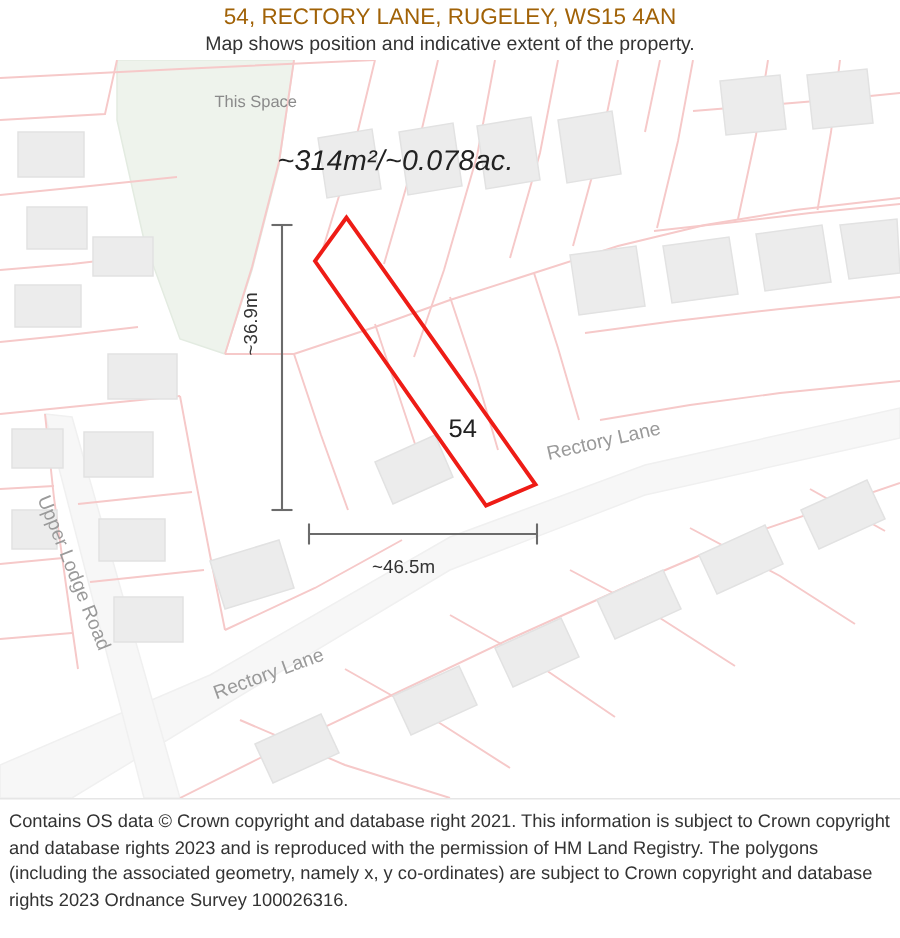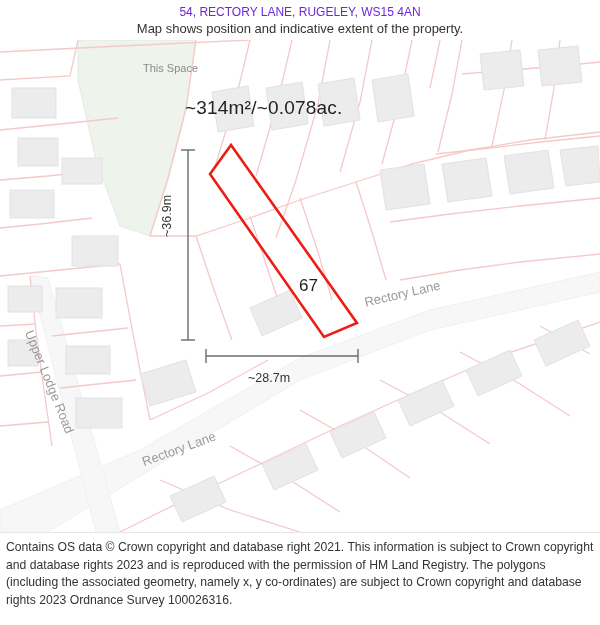--- a/index.html
+++ b/index.html
@@ -24,22 +24,22 @@
     position: absolute;
     left: 0;
     top: 0;
     width: 600px;
     height: 40px;
     text-align: center;
     padding-top: 4px;
     box-sizing: border-box;
   }
   .header .title {
-    font-size: 12px;
-    color: #6d28d9;
+    font-size: 15px;
+    color: #a16207;
     line-height: 16px;
   }
   .header .subtitle {
     font-size: 13px;
     color: #333333;
     line-height: 17px;
   }
   
   .map {
     position: absolute;
@@ -53,20 +53,21 @@
   .map svg {
     display: block;
   }
   .area-label {
     position: absolute;
     left: 185px;
     top: 57px;
     font-size: 19px;
     color: #222222;
     letter-spacing: 0.2px;
+    font-style: italic;
   }
   .play-space {
     position: absolute;
     left: 143px;
     top: 22px;
     font-size: 11px;
     color: #8a8a8a;
   }
   .house-num {
     position: absolute;
@@ -238,23 +239,23 @@
 
       <g stroke="#6b6b6b" stroke-width="1.4">
         <line x1="206" y1="316" x2="358" y2="316"></line>
         <line x1="206" y1="309" x2="206" y2="323"></line>
         <line x1="358" y1="309" x2="358" y2="323"></line>
       </g>
     </svg>
 
     <div class="play-space">This Space</div>
     <div class="area-label">~314m²/~0.078ac.</div>
-    <div class="house-num">67</div>
+    <div class="house-num">54</div>
     <div class="dim-v">~36.9m</div>
-    <div class="dim-h">~28.7m</div>
+    <div class="dim-h">~46.5m</div>
 
     <div class="road-label road-rectory-1">Rectory Lane</div>
     <div class="road-label road-rectory-2">Rectory Lane</div>
     <div class="road-label road-upper">Upper Lodge Road</div>
   </div>
 
   <div class="footer">
     <p>Contains OS data © Crown copyright and database right 2021. This information is subject to Crown copyright and database rights 2023 and is reproduced with the permission of HM Land Registry. The polygons (including the associated geometry, namely x, y co-ordinates) are subject to Crown copyright and database rights 2023 Ordnance Survey 100026316.</p>
   </div>
 

